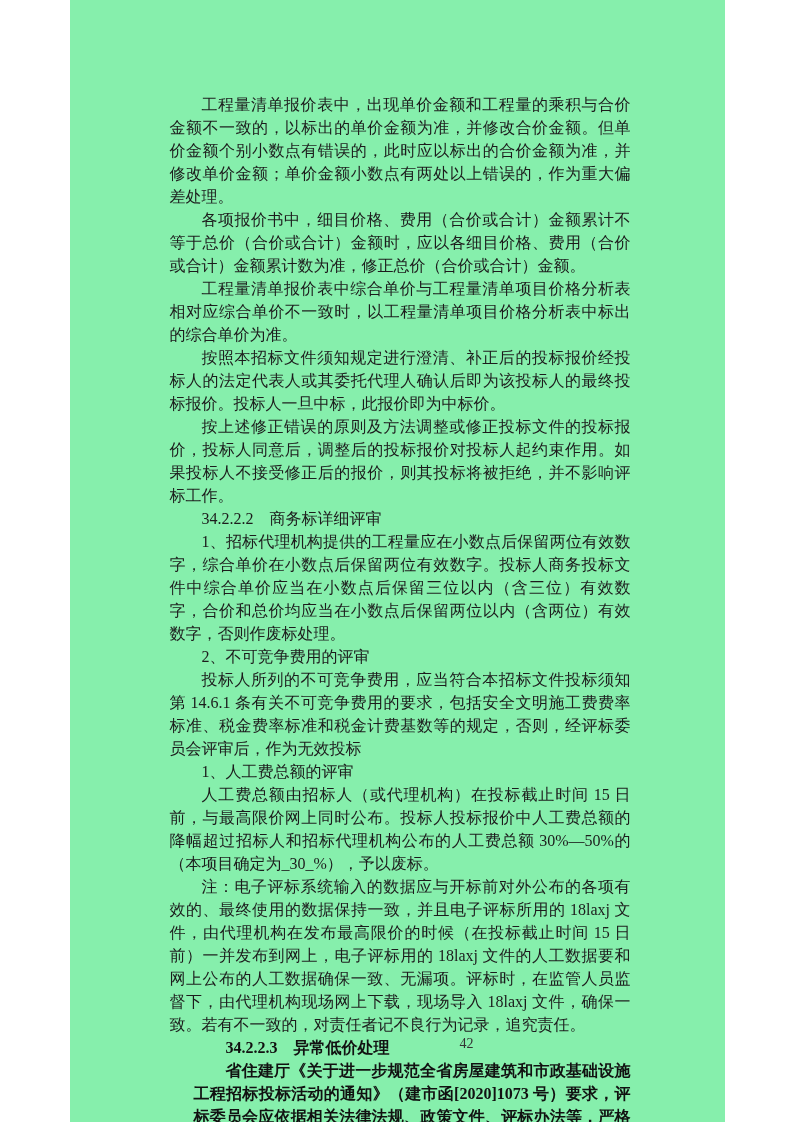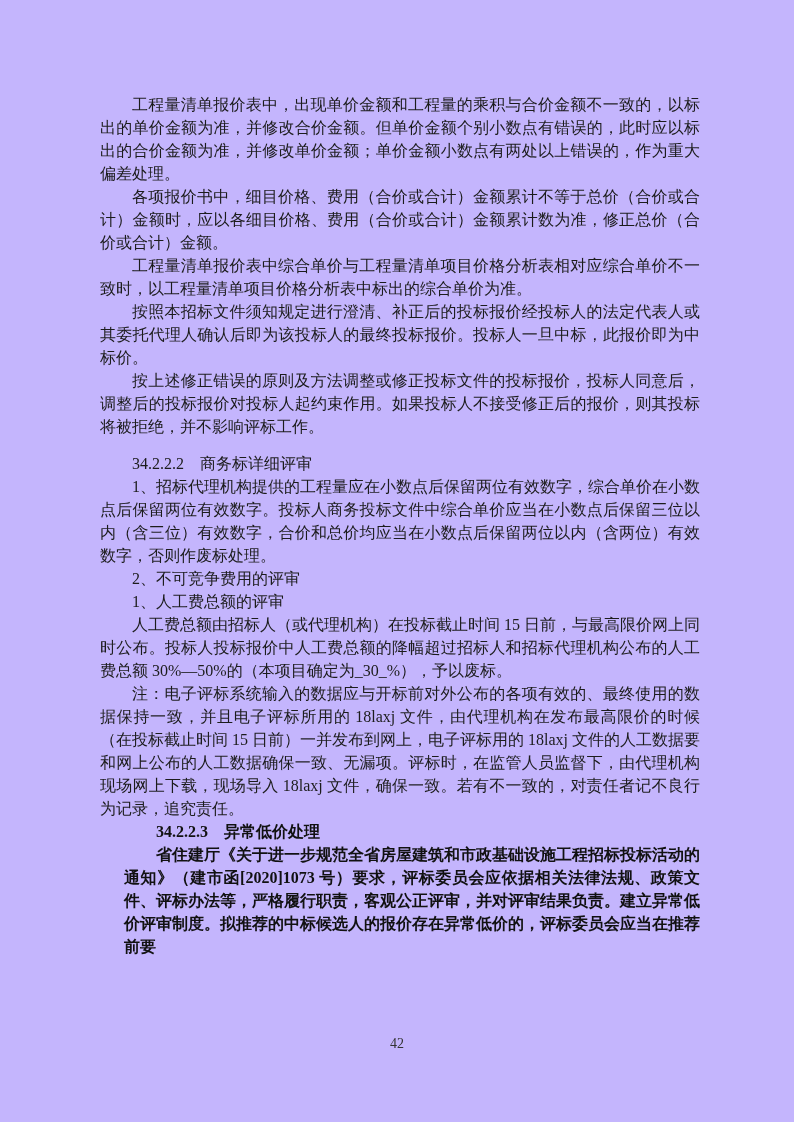--- a/index.html
+++ b/index.html
@@ -2,41 +2,40 @@
 <html lang="zh"><head>
 <meta charset="utf-8">
 <style>
   html, body {
     margin: 0;
     padding: 0;
     background: #ffffff;
   }
   .page {
     position: relative;
-    width: 794px;
+    width: 655px;
     height: 1122px;
     margin: 0 auto;
-    background: #c4b5fd;
+    background: #86efac;
     color: #1c1c1c;
     font-family: "Liberation Serif", "DejaVu Serif", serif;
     font-size: 16px;
     line-height: 23px;
     box-sizing: border-box;
     padding: 93px 94px 0 100px;
     overflow: hidden;
   }
   .content p {
     margin: 0;
     text-align: justify;
     text-indent: 2em;
     word-break: break-all;
     overflow-wrap: anywhere;
   }
   .content p.heading-space {
-    margin-top: 14px;
   }
   .content p.bold {
     font-weight: bold;
     color: #111111;
     margin-left: 24px;
   }
   .page-footer {
     position: absolute;
     left: 0;
     top: 1036px;
@@ -53,20 +52,21 @@
 <div class="page">
   <div class="content">
     <p>工程量清单报价表中，出现单价金额和工程量的乘积与合价金额不一致的，以标出的单价金额为准，并修改合价金额。但单价金额个别小数点有错误的，此时应以标出的合价金额为准，并修改单价金额；单价金额小数点有两处以上错误的，作为重大偏差处理。</p>
     <p>各项报价书中，细目价格、费用（合价或合计）金额累计不等于总价（合价或合计）金额时，应以各细目价格、费用（合价或合计）金额累计数为准，修正总价（合价或合计）金额。</p>
     <p>工程量清单报价表中综合单价与工程量清单项目价格分析表相对应综合单价不一致时，以工程量清单项目价格分析表中标出的综合单价为准。</p>
     <p>按照本招标文件须知规定进行澄清、补正后的投标报价经投标人的法定代表人或其委托代理人确认后即为该投标人的最终投标报价。投标人一旦中标，此报价即为中标价。</p>
     <p>按上述修正错误的原则及方法调整或修正投标文件的投标报价，投标人同意后，调整后的投标报价对投标人起约束作用。如果投标人不接受修正后的报价，则其投标将被拒绝，并不影响评标工作。</p>
     <p class="heading-space">34.2.2.2　商务标详细评审</p>
     <p>1、招标代理机构提供的工程量应在小数点后保留两位有效数字，综合单价在小数点后保留两位有效数字。投标人商务投标文件中综合单价应当在小数点后保留三位以内（含三位）有效数字，合价和总价均应当在小数点后保留两位以内（含两位）有效数字，否则作废标处理。</p>
     <p>2、不可竞争费用的评审</p>
+    <p>投标人所列的不可竞争费用，应当符合本招标文件投标须知第 14.6.1 条有关不可竞争费用的要求，包括安全文明施工费费率标准、税金费率标准和税金计费基数等的规定，否则，经评标委员会评审后，作为无效投标</p>
     <p>1、人工费总额的评审</p>
     <p>人工费总额由招标人（或代理机构）在投标截止时间 15 日前，与最高限价网上同时公布。投标人投标报价中人工费总额的降幅超过招标人和招标代理机构公布的人工费总额 30%—50%的（本项目确定为_30_%），予以废标。</p>
     <p>注：电子评标系统输入的数据应与开标前对外公布的各项有效的、最终使用的数据保持一致，并且电子评标所用的 18laxj 文件，由代理机构在发布最高限价的时候（在投标截止时间 15 日前）一并发布到网上，电子评标用的 18laxj 文件的人工数据要和网上公布的人工数据确保一致、无漏项。评标时，在监管人员监督下，由代理机构现场网上下载，现场导入 18laxj 文件，确保一致。若有不一致的，对责任者记不良行为记录，追究责任。</p>
     <p class="bold">34.2.2.3　异常低价处理</p>
     <p class="bold">省住建厅《关于进一步规范全省房屋建筑和市政基础设施工程招标投标活动的通知》（建市函[2020]1073 号）要求，评标委员会应依据相关法律法规、政策文件、评标办法等，严格履行职责，客观公正评审，并对评审结果负责。建立异常低价评审制度。拟推荐的中标候选人的报价存在异常低价的，评标委员会应当在推荐前要</p>
   </div>
   <div class="page-footer">42</div>
 </div>
 
 </body></html>

